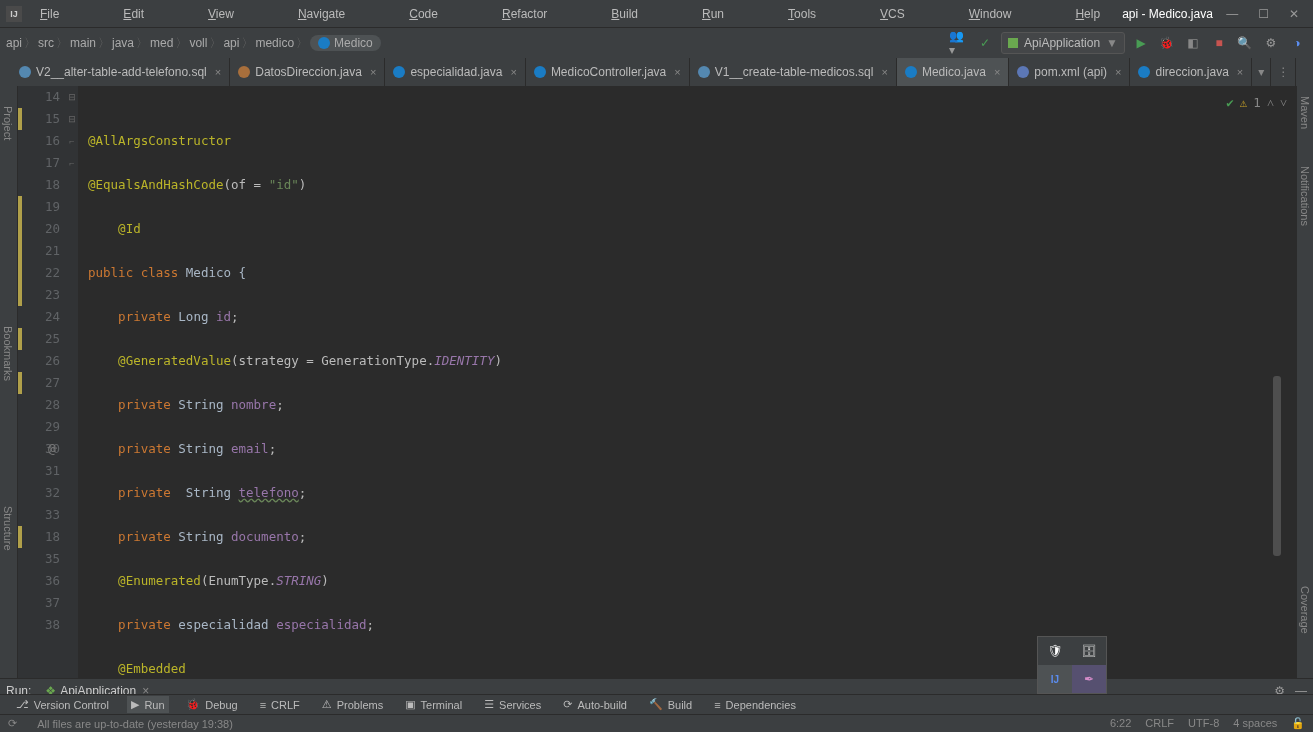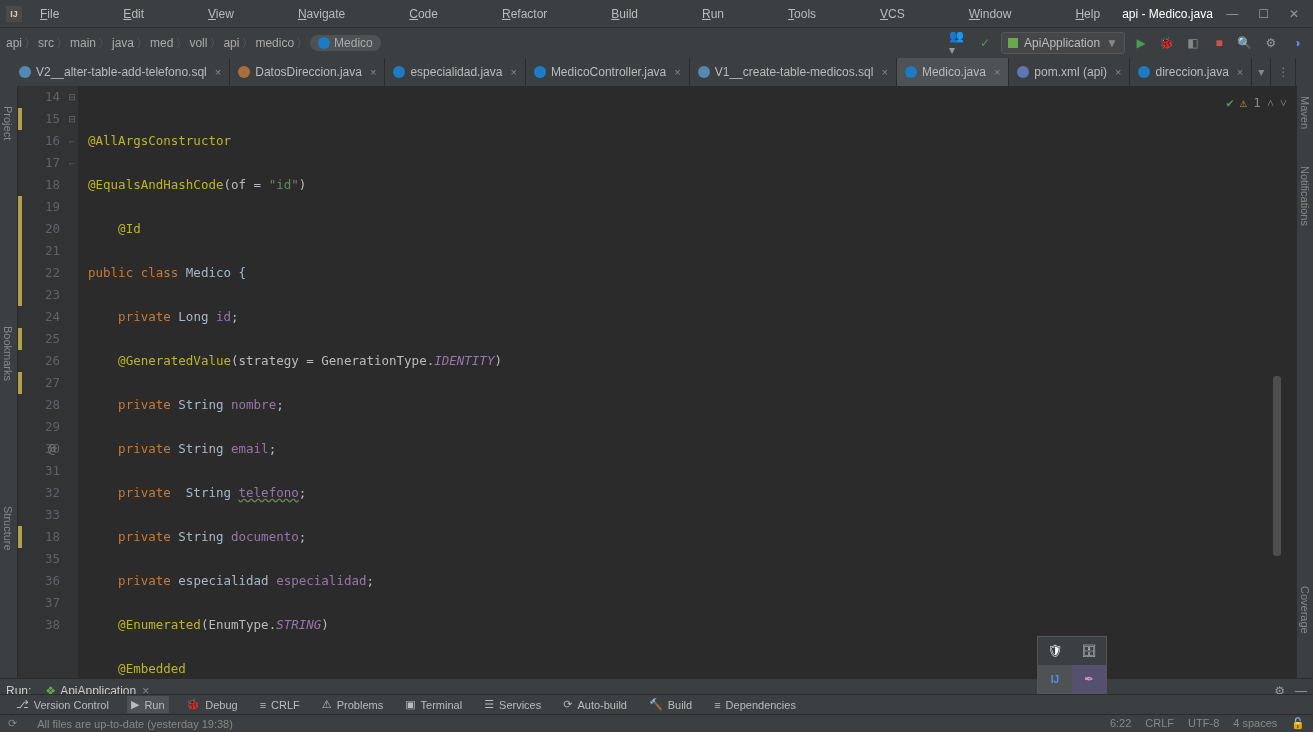--- a/index.html
+++ b/index.html
@@ -270,22 +270,22 @@
 <div><span class="ann">@AllArgsConstructor</span></div>
 <div><span class="ann">@EqualsAndHashCode</span><span>(of = </span><span class="str">"id"</span><span>)</span></div>
 <div>    <span class="ann">@Id</span></div>
 <div><span class="kw">public class </span><span class="typ">Medico {</span></div>
 <div>    <span class="kw">private </span><span class="typ">Long </span><span class="fld">id</span><span>;</span></div>
 <div>    <span class="ann">@GeneratedValue</span><span>(strategy = GenerationType.</span><span class="itl">IDENTITY</span><span>)</span></div>
 <div>    <span class="kw">private </span><span class="typ">String </span><span class="fld">nombre</span><span>;</span></div>
 <div>    <span class="kw">private </span><span class="typ">String </span><span class="fld">email</span><span>;</span></div>
 <div>    <span class="kw">private  </span><span class="typ">String </span><span class="fld hl">telefono</span><span>;</span></div>
 <div>    <span class="kw">private </span><span class="typ">String </span><span class="fld">documento</span><span>;</span></div>
+<div>    <span class="ann">@Enumerated</span><span>(EnumType.</span><span class="itl">STRING</span><span>)</span></div>
 <div>    <span class="kw">private </span><span class="typ">especialidad </span><span class="fld">especialidad</span><span>;</span></div>
-<div>    <span class="ann">@Enumerated</span><span>(EnumType.</span><span class="itl">STRING</span><span>)</span></div>
 <div>    <span class="ann">@Embedded</span></div>
 <div>    <span class="kw">private </span><span class="typ">direccion </span><span class="fld">direccion</span><span>;</span></div>
 
 
 
 
 
 
 
 

